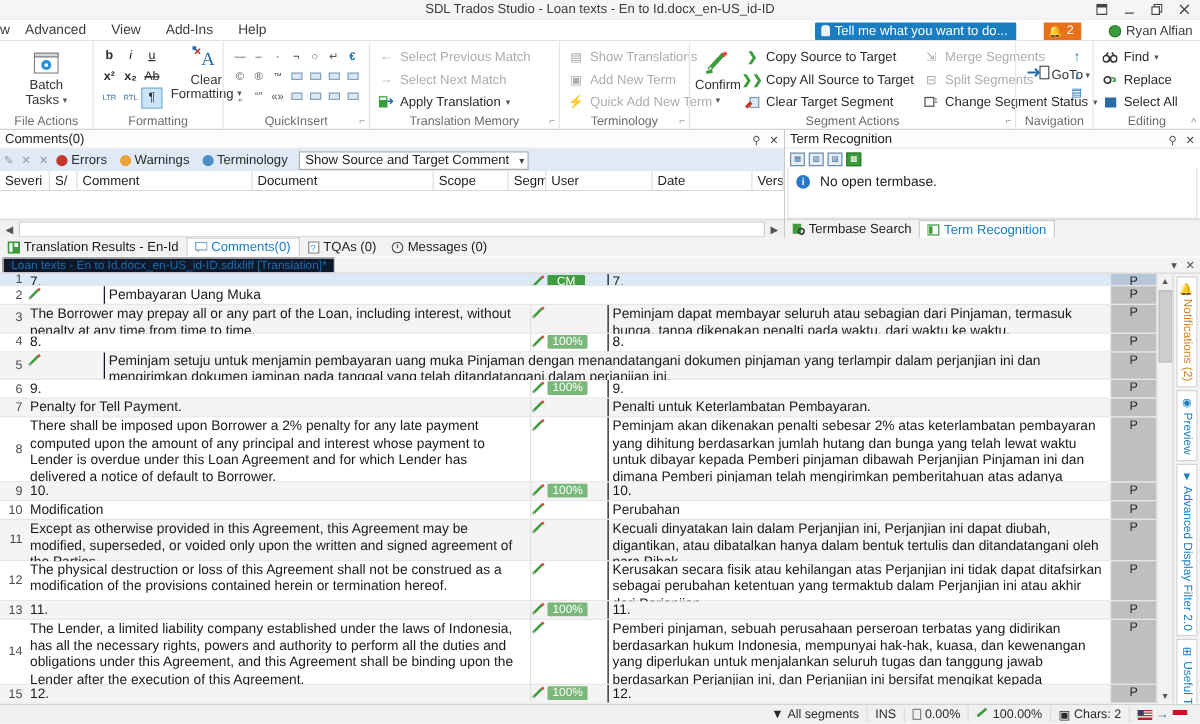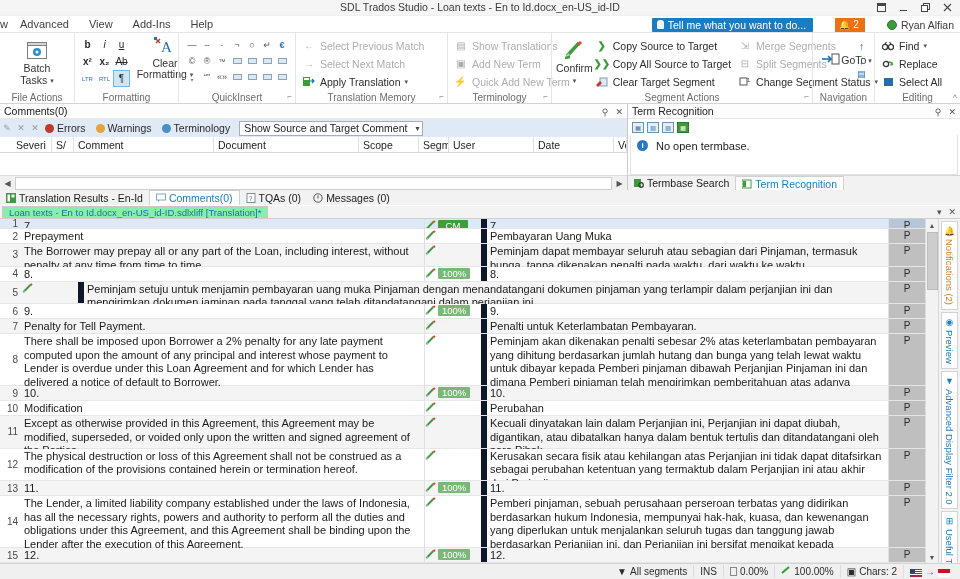--- a/index.html
+++ b/index.html
@@ -113,21 +113,21 @@
   .cm-tbtn { width:14px; height:15px; display:flex; align-items:center; justify-content:center; font-size:9px; color:#9a9a9a; }
   .cm-filter { display:flex; align-items:center; gap:3px; padding:0 7px 0 3px; font-size:10.5px; color:#2a2a2a; }
   .cm-filter .dot { width:9px;height:9px;border-radius:50%;display:inline-block; }
   .cm-select {
     background:#fff; border:1px solid #adadad; height:15px; font-size:10.5px; color:#222;
     display:flex; align-items:center; padding:0 3px 0 4px; gap:8px; margin-left:2px;
   }
   .cm-select .cv { font-size:8px; color:#444; }
   .cm-header {
     height:16px; flex:0 0 16px; display:flex; background:#fff; border-bottom:1px solid #d8d8d8;
-    font-size:10.5px; color:#222;padding-left:12px;
+    font-size:10.5px; color:#222;
   }
   .cm-header div { border-right:1px solid #e0e0e0; padding-left:4px; line-height:16px; overflow:hidden; white-space:nowrap;}
   .cm-body { flex:1; background:#fff; }
   .cm-scroll {
     height:15px; flex:0 0 15px; background:#f0f0f0; display:flex; align-items:center;
     border-top:1px solid #dcdcdc;
   }
   .cm-scroll .arrowbox { width:15px; height:14px; display:flex;align-items:center;justify-content:center;font-size:8px;color:#555;}
   .cm-scroll .track { flex:1; height:13px; background:#fff; border:1px solid #cfcfcf; }
 
@@ -142,21 +142,21 @@
   .tabstrip { height:15px; display:flex; align-items:center; background:#f2f2f2; border-top:1px solid #d6d6d6; }
   .ptab { display:flex; align-items:center; gap:3px; padding:0 6px; height:15px; font-size:10.5px; color:#1b1b1b; }
   .ptab.active { background:#fff; color:#1a7cc1; border:1px solid #d0d0d0; border-bottom:none; height:15px;}
   .ptab .tico { width:10px; height:10px; display:inline-block; }
 
   .strip-row { display:flex; flex:0 0 16px; height:16px; }
 
   
   .doctab-row { flex:0 0 12px; height:12px; background:#f3f3f3; position:relative; }
   .doctab {
-    position:absolute; left:2px; top:0px; height:12px; background:#86efac;
+    position:absolute; left:2px; top:0px; height:12px; background:#0f172a;
     border:1px solid #c8c8c8; border-bottom:none; font-size:9.5px; color:#1a6fb0;
     padding:0 6px; line-height:11px; white-space:nowrap;
   }
   .doctab-tools { position:absolute; right:4px; top:0; display:flex; gap:7px; font-size:9px; color:#555; line-height:12px;}
 
   
   .editor { flex:1; display:flex; position:relative; overflow:hidden; background:#fff; border-top:1px solid #cfcfcf;}
   .grid { flex:1; display:flex; flex-direction:column; overflow:hidden; }
   .seg {
     display:flex; border-bottom:1px solid #e6e6e6; min-height:15px; align-items:stretch;
@@ -167,21 +167,21 @@
   .c-num {
     width:22px; flex:0 0 22px; text-align:right; padding-right:4px; font-size:10px; color:#4a4a4a;
     display:flex; align-items:center; justify-content:flex-end;
   }
   .c-src {
     flex:1; padding:1px 6px 2px 2px; font-size:11px; line-height:13.5px; color:#1a1a1a;
     border-right:1px solid #e0e0e0; word-wrap:break-word;
   }
   .c-status {
     width:62px; flex:0 0 62px; display:flex; align-items:flex-start; padding-top:1px; gap:2px;
-    border-right:6px solid #0f172a;
+    border-right:1px solid #0f172a;
   }
   .pen { width:11px; height:11px; flex:0 0 11px; display:block; }
   .pct {
     background:#7ab87a; color:#fff; font-size:9.5px; padding:0 4px; height:11px; line-height:11px;
     border-radius:1px; min-width:30px; text-align:center;
   }
   .pct.cm { background:#3f9c3f; }
   .c-tgt {
     flex:1; padding:1px 4px 2px 3px; font-size:11px; line-height:13.5px; color:#1a1a1a;
     word-wrap:break-word; border-right:1px solid #e0e0e0;
@@ -763,21 +763,20 @@
               <path d="M0.8 10.8 l1.6 -2.6 1.4 1.4 z" fill="#b9b9b9"></path>
               <path d="M8.2 1.6 l2 -1.4 1.4 1.6 -1.6 1.6 z" fill="#d94a3c"></path>
             </svg>
             <span class="pct cm">CM</span>
           </div>
           <div class="c-tgt">7.</div>
           <div class="c-doc">P</div>
         </div>
         <div class="seg">
           <div class="c-num">2</div>
-          <div class="c-src">Prepayment</div>
           <div class="c-status">
             <svg class="pen" viewBox="0 0 12 12">
               <path d="M1.5 10 L9 2.2" stroke="#3c9c3c" stroke-width="2.2" fill="none"></path>
               <path d="M0.8 10.8 l1.6 -2.6 1.4 1.4 z" fill="#b9b9b9"></path>
               <path d="M8.2 1.6 l2 -1.4 1.4 1.6 -1.6 1.6 z" fill="#d94a3c"></path>
             </svg>
           </div>
           <div class="c-tgt">Pembayaran Uang Muka</div>
           <div class="c-doc">P</div>
         </div>

